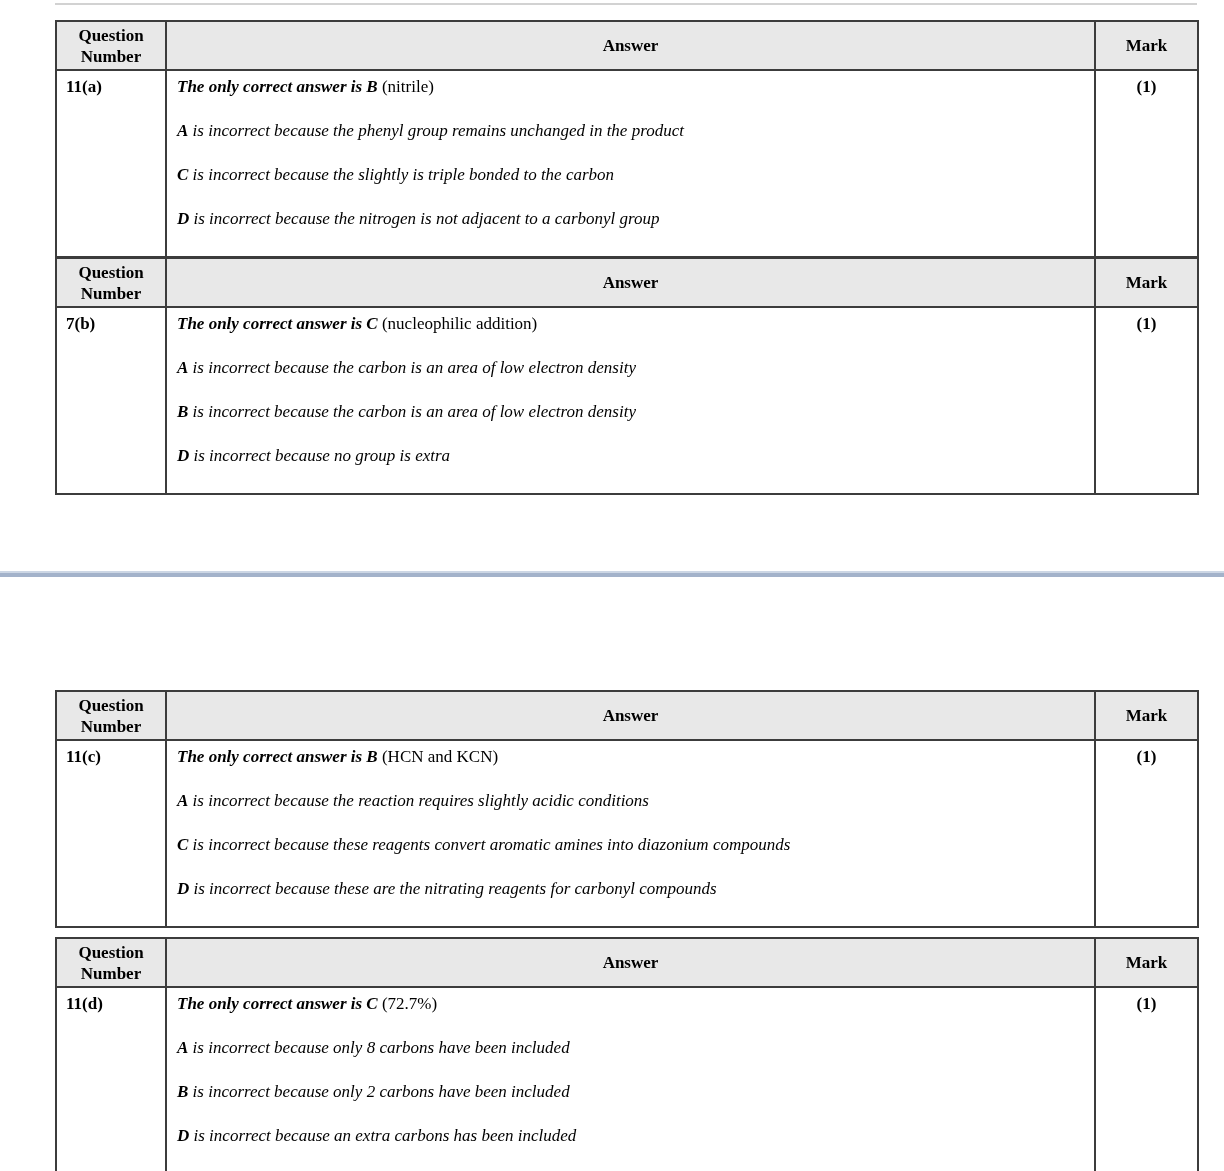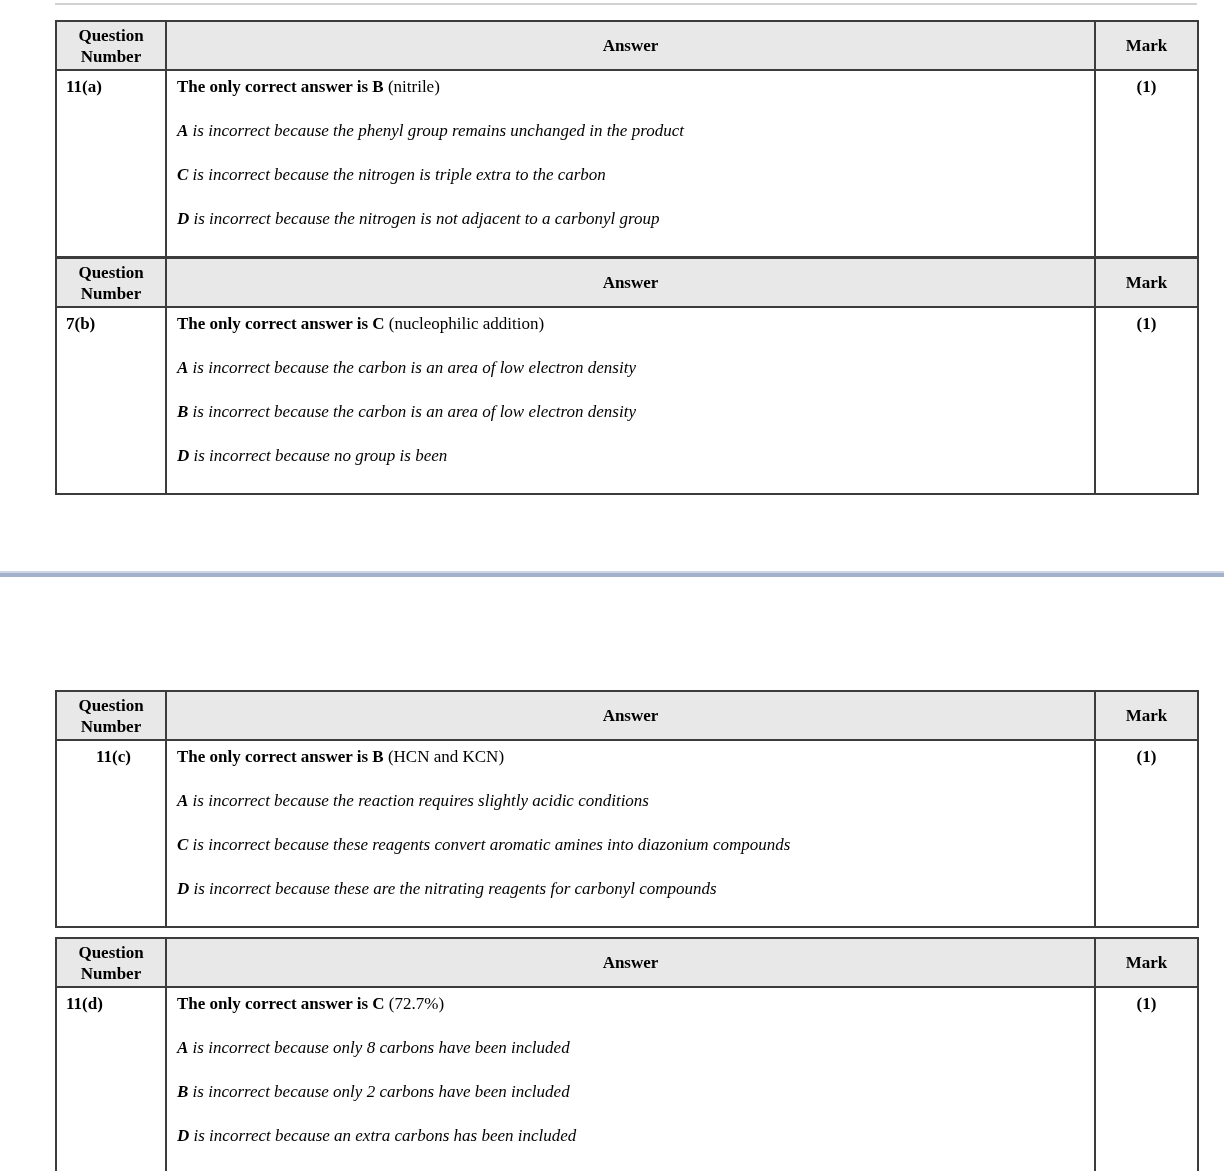--- a/index.html
+++ b/index.html
@@ -69,27 +69,27 @@
   td.td-a {
     padding: 5px 8px 4px 10px;
   }
   td.td-m {
     font-weight: bold;
     text-align: center;
     padding-top: 6px;
   }
   .h-q1 { height: 167px; }
   .h-q2 { height: 164px; }
-  .h-q3 { height: 174px; text-align: center; }
+  .h-q3 { height: 174px; }
   .h-q4 { height: 174px; }
   td.td-a p {
     margin: 0 0 22px 0;
     line-height: 22px;
   }
-  .lead .b { font-weight: bold; }
+  .lead .b { font-weight: bold; font-style: italic; }
   .expl {
     font-style: italic;
   }
   .expl .letter {
     font-weight: bold;
     font-style: italic;
   }
 </style>
 </head>
 <body>
@@ -110,21 +110,21 @@
         <th>Answer</th>
         <th>Mark</th>
       </tr>
     </thead>
     <tbody>
       <tr>
         <td class="td-q h-q1">11(a)</td>
         <td class="td-a">
           <p class="lead"><span class="b">The only correct answer is B</span><span> (nitrile)</span></p>
           <p class="expl"><span class="letter">A</span><span> is incorrect because the phenyl group remains unchanged in the product</span></p>
-          <p class="expl"><span class="letter">C</span><span> is incorrect because the nitrogen is triple extra to the carbon</span></p>
+          <p class="expl"><span class="letter">C</span><span> is incorrect because the slightly is triple bonded to the carbon</span></p>
           <p class="expl"><span class="letter">D</span><span> is incorrect because the nitrogen is not adjacent to a carbonyl group</span></p>
         </td>
         <td class="td-m">(1)</td>
       </tr>
     </tbody>
   </table>
 
   <table class="mark-table t2">
     <colgroup>
         <col class="col-q">
@@ -138,21 +138,21 @@
         <th>Mark</th>
       </tr>
     </thead>
     <tbody>
       <tr>
         <td class="td-q h-q2">7(b)</td>
         <td class="td-a">
           <p class="lead"><span class="b">The only correct answer is C</span><span> (nucleophilic addition)</span></p>
           <p class="expl"><span class="letter">A</span><span> is incorrect because the carbon is an area of low electron density</span></p>
           <p class="expl"><span class="letter">B</span><span> is incorrect because the carbon is an area of low electron density</span></p>
-          <p class="expl"><span class="letter">D</span><span> is incorrect because no group is been</span></p>
+          <p class="expl"><span class="letter">D</span><span> is incorrect because no group is extra</span></p>
         </td>
         <td class="td-m">(1)</td>
       </tr>
     </tbody>
   </table>
 
   <div class="page-divider"></div>
 
   <table class="mark-table t3">
     <colgroup>

